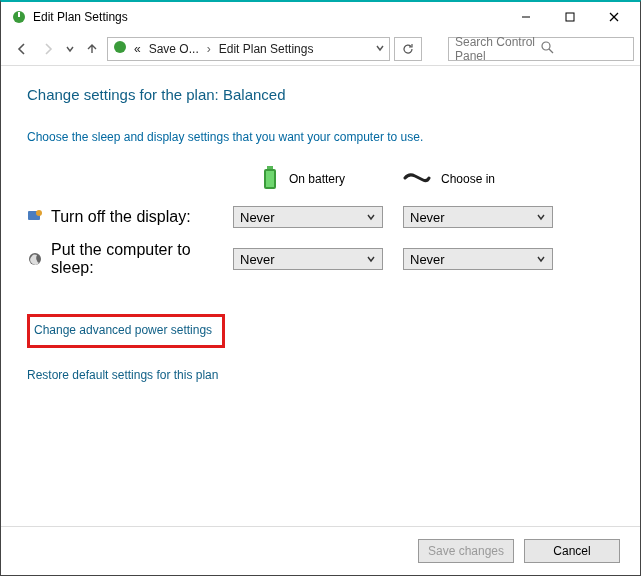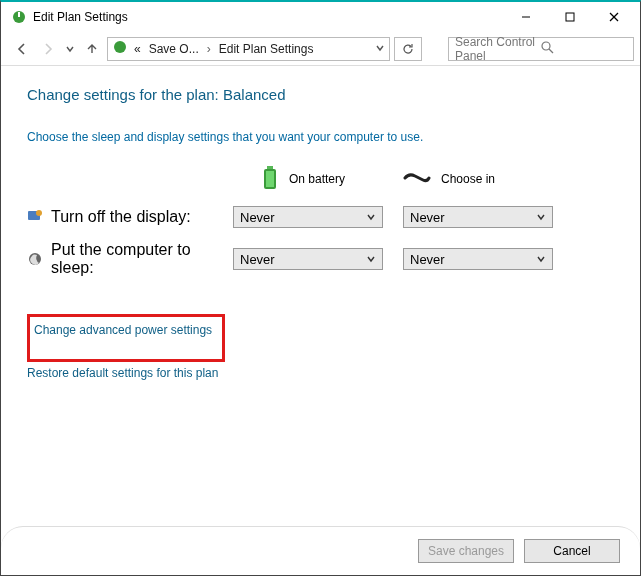--- a/index.html
+++ b/index.html
@@ -34,23 +34,23 @@
   .sub { font-size: 12px; color: #0369a1; margin-bottom: 18px; }
   .headerrow { display: flex; align-items: center; height: 34px; }
   .colspacer { width: 206px; }
   .colhead { width: 170px; display: flex; align-items: center; gap: 10px; font-size: 12px; }
   .row { display: flex; align-items: center; height: 42px; }
   .rowlabel { width: 206px; display: flex; align-items: center; gap: 8px; font-size: 16px; }
   .rowlabel .ricon { width: 16px; height: 16px; }
   .dd { width: 150px; height: 22px; border: 1px solid #999; background: #e9e9e9; display: flex; align-items: center; padding: 0 6px; font-size: 13px; margin-right: 20px; }
   .dd span { flex: 1; }
   .link { color: #0f5f86; font-size: 12px; display: inline-block; margin-top: 12px; cursor: pointer; }
-  .redbox { border: 3px solid #e01b1b; padding: 6px 10px 22px 4px; display: inline-block; margin-top: 34px; }
-  .link2 { color: #0f5f86; font-size: 12px; display:block; margin-top: 4px; }
-  .footer { border-top: 1px solid #ddd; padding: 12px 20px; display: flex; justify-content: flex-end; gap: 10px; border-radius: 22px; }
+  .redbox { border: 3px solid #e01b1b; padding: 6px 10px 8px 4px; display: inline-block; margin-top: 34px; }
+  .link2 { color: #0f5f86; font-size: 12px; display:block; margin-top: 20px; }
+  .footer { border-top: 1px solid #ddd; padding: 12px 20px; display: flex; justify-content: flex-end; gap: 10px; }
   .btn { width: 96px; height: 24px; border: 1px solid #999; background: #e7e7e7; font-size: 12px; display:flex; align-items:center; justify-content:center; }
   .btn.disabled { color: #9a9a9a; }
   .battery-icon, .plug-icon, .cp-icon, .disp-icon, .sleep-icon { display:inline-block; }
 </style>
 </head>
 <body>
 
 <div class="window">
 
   <div class="titlebar">

